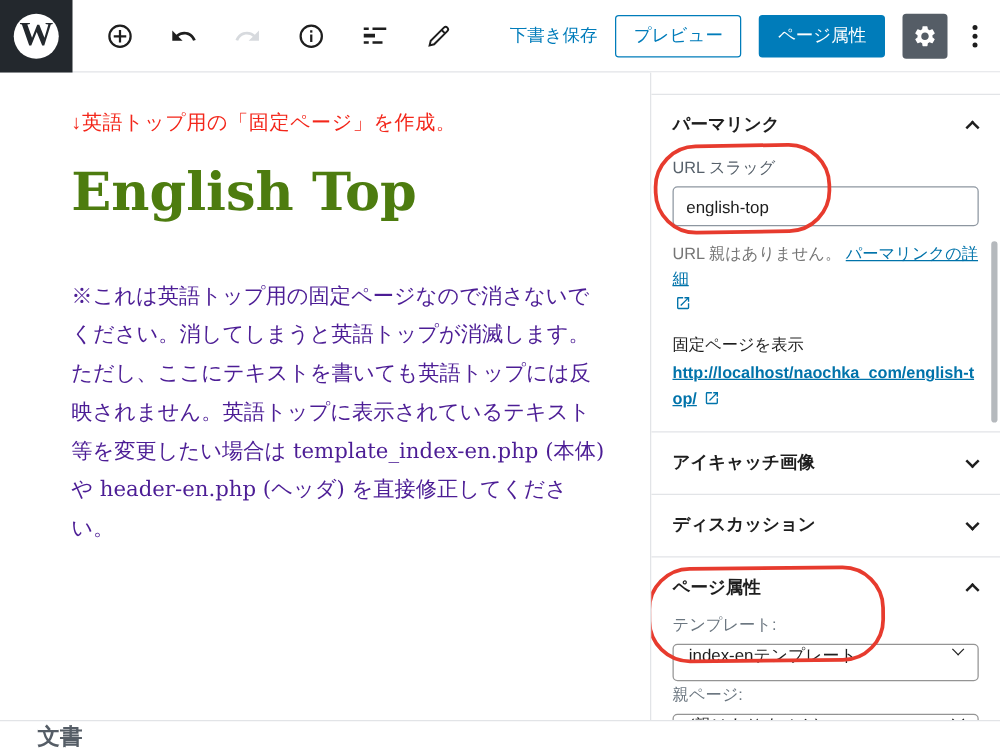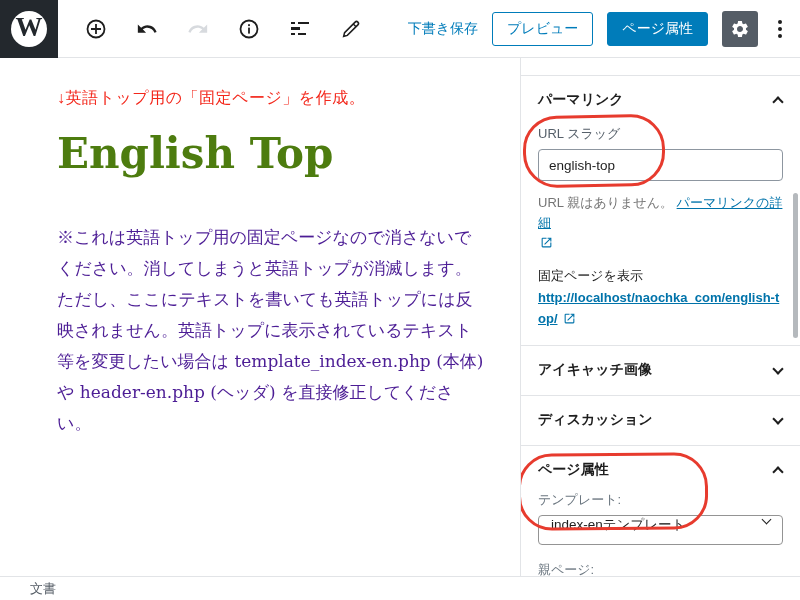--- a/index.html
+++ b/index.html
@@ -48,32 +48,32 @@
   .help { margin-top:12px; font-size:13px; color:#757575; line-height:1.55; }
   .help a { color:#0073aa; }
   .view-label { margin-top:14px; font-size:13px; color:#1e1e1e; }
   .view-link { margin-top:3px; font-size:13px; line-height:1.6; word-break:break-all; }
   .view-link a { color:#0073aa; font-weight:bold; }
   .view-link a .base { font-weight:bold; }
   .ext-icon { display:inline-block; vertical-align:-2px; margin-left:2px; }
   .select-label { font-size:13px; color:#6c7781; margin-top:6px; }
   .selectbox { margin-top:6px; height:30px; border:1px solid #949494; border-radius:4px; display:flex; align-items:flex-start; justify-content:space-between; padding:0 12px; font-size:13.5px; color:#1e1e1e; cursor:pointer; background:#fff; }
   .selectbox .chev { width:7px; height:7px; border-width:1.5px; }
-  .mt18 { margin-top:16px; }
+  .mt18 { margin-top:2px; }
 
   
   .red-circle { position:absolute; border:3.5px solid #e73b2e; border-radius:34px; pointer-events:none; z-index:6; }
   .circle-slug { left:2px; top:57px; width:142px; height:72px; transform:rotate(-1deg); }
   .circle-template { left:-3px; top:395px; width:190px; height:77px; transform:rotate(-.5deg); }
 
   .scroll-thumb { position:absolute; right:2px; top:135px; width:5px; height:145px; background:#b5b9bd; border-radius:3px; z-index:7; }
 
   
   .footer { position:absolute; left:0; bottom:0; width:800px; height:24px; background:#fff; border-top:1px solid #e2e4e7; display:flex; align-items:center; padding-left:30px; z-index:10; }
-  .footer-label { font-size:13px; color:#555d66; }
+  .footer-label { font-size:18px; color:#555d66;font-weight:bold; }
 </style>
 </head>
 <body>
 
 <div class="app">
 
   <div class="toolbar">
     <div class="wp-badge">
       <div class="wp-circle">W</div>
     </div>

